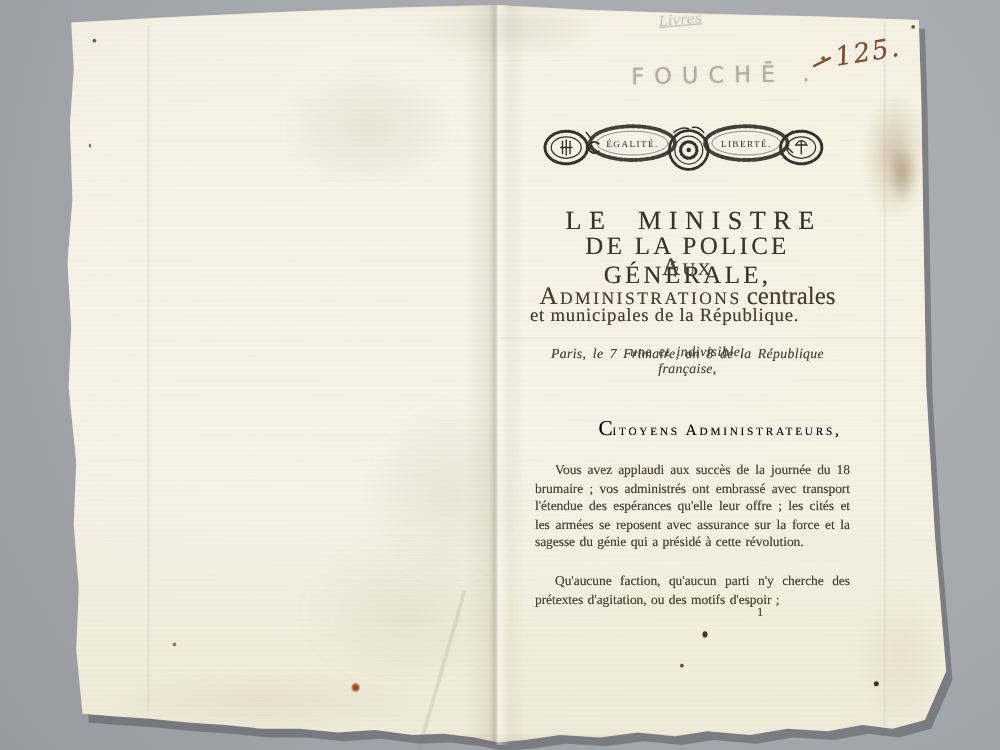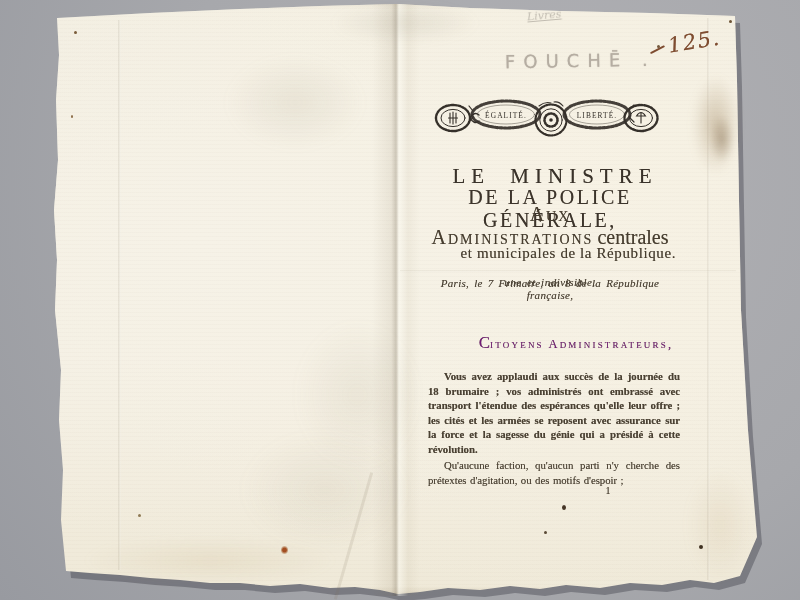--- a/index.html
+++ b/index.html
@@ -38,31 +38,31 @@
 
   
   .print{position:absolute;color:#463d2f;text-shadow:0 0 .4px rgba(70,60,45,.55);}
   .t1{left:424px;top:164px;width:252px;text-align:center;font-size:21px;
       letter-spacing:6px;word-spacing:9px;color:#39322a;padding-left:5px;}
   .t2{left:424px;top:186px;width:252px;text-align:center;font-size:20px;
       letter-spacing:2.6px;color:#3c342b;}
   .a1{left:424px;top:203px;width:252px;text-align:center;font-size:20px;}
   .a1 .sc{font-variant:small-caps;letter-spacing:2px;}
   .a1 .rest{margin-left:4px;}
-  .a2{left:424px;top:245px;width:252px;text-align:right;font-size:15px;letter-spacing:.6px;}
+  .a2{left:424px;top:245px;width:252px;text-align:left;font-size:15px;letter-spacing:.6px;}
   .d1{left:420px;top:277px;width:260px;text-align:center;font-style:italic;
       font-size:11px;letter-spacing:.3px;word-spacing:2px;color:#4a4134;}
   .d2{left:420px;top:276px;width:260px;text-align:center;font-style:italic;
       font-size:11px;letter-spacing:.5px;word-spacing:2px;color:#4a4134;}
-  .sal{left:428px;top:333px;width:252px;text-align:center;padding-left:22px;color:#701a75;}
+  .sal{left:428px;top:333px;width:252px;text-align:center;padding-left:22px;color:#000000;}
   .sal .init{font-size:17px;}
   .sal .rest{font-variant:small-caps;font-size:12.5px;letter-spacing:2.2px;}
   .para{left:428px;width:252px;text-align:justify;font-size:10.8px;line-height:14.6px;
       letter-spacing:-.05px;word-spacing:.9px;text-indent:16px;color:#4a4133;}
-  .p1{top:369px;font-weight:bold;}
+  .p1{top:369px;}
   .p2{top:458px;}
   .sig{left:600px;top:485px;width:16px;text-align:center;font-size:10px;color:#4a4133;}
 
   
   .hand-pencil{position:absolute;left:505px;top:50px;font-family:"DejaVu Sans",sans-serif;
       font-size:18px;letter-spacing:8px;color:#b5ada2;transform:rotate(-1deg);
       text-shadow:0 0 1px rgba(180,172,160,.8);}
   .hand-note{position:absolute;left:527px;top:9px;font-family:"DejaVu Serif",serif;
       font-style:italic;font-size:11px;color:#99938a;opacity:.55;transform:rotate(-5deg);
       text-decoration:underline;filter:blur(.3px);}

